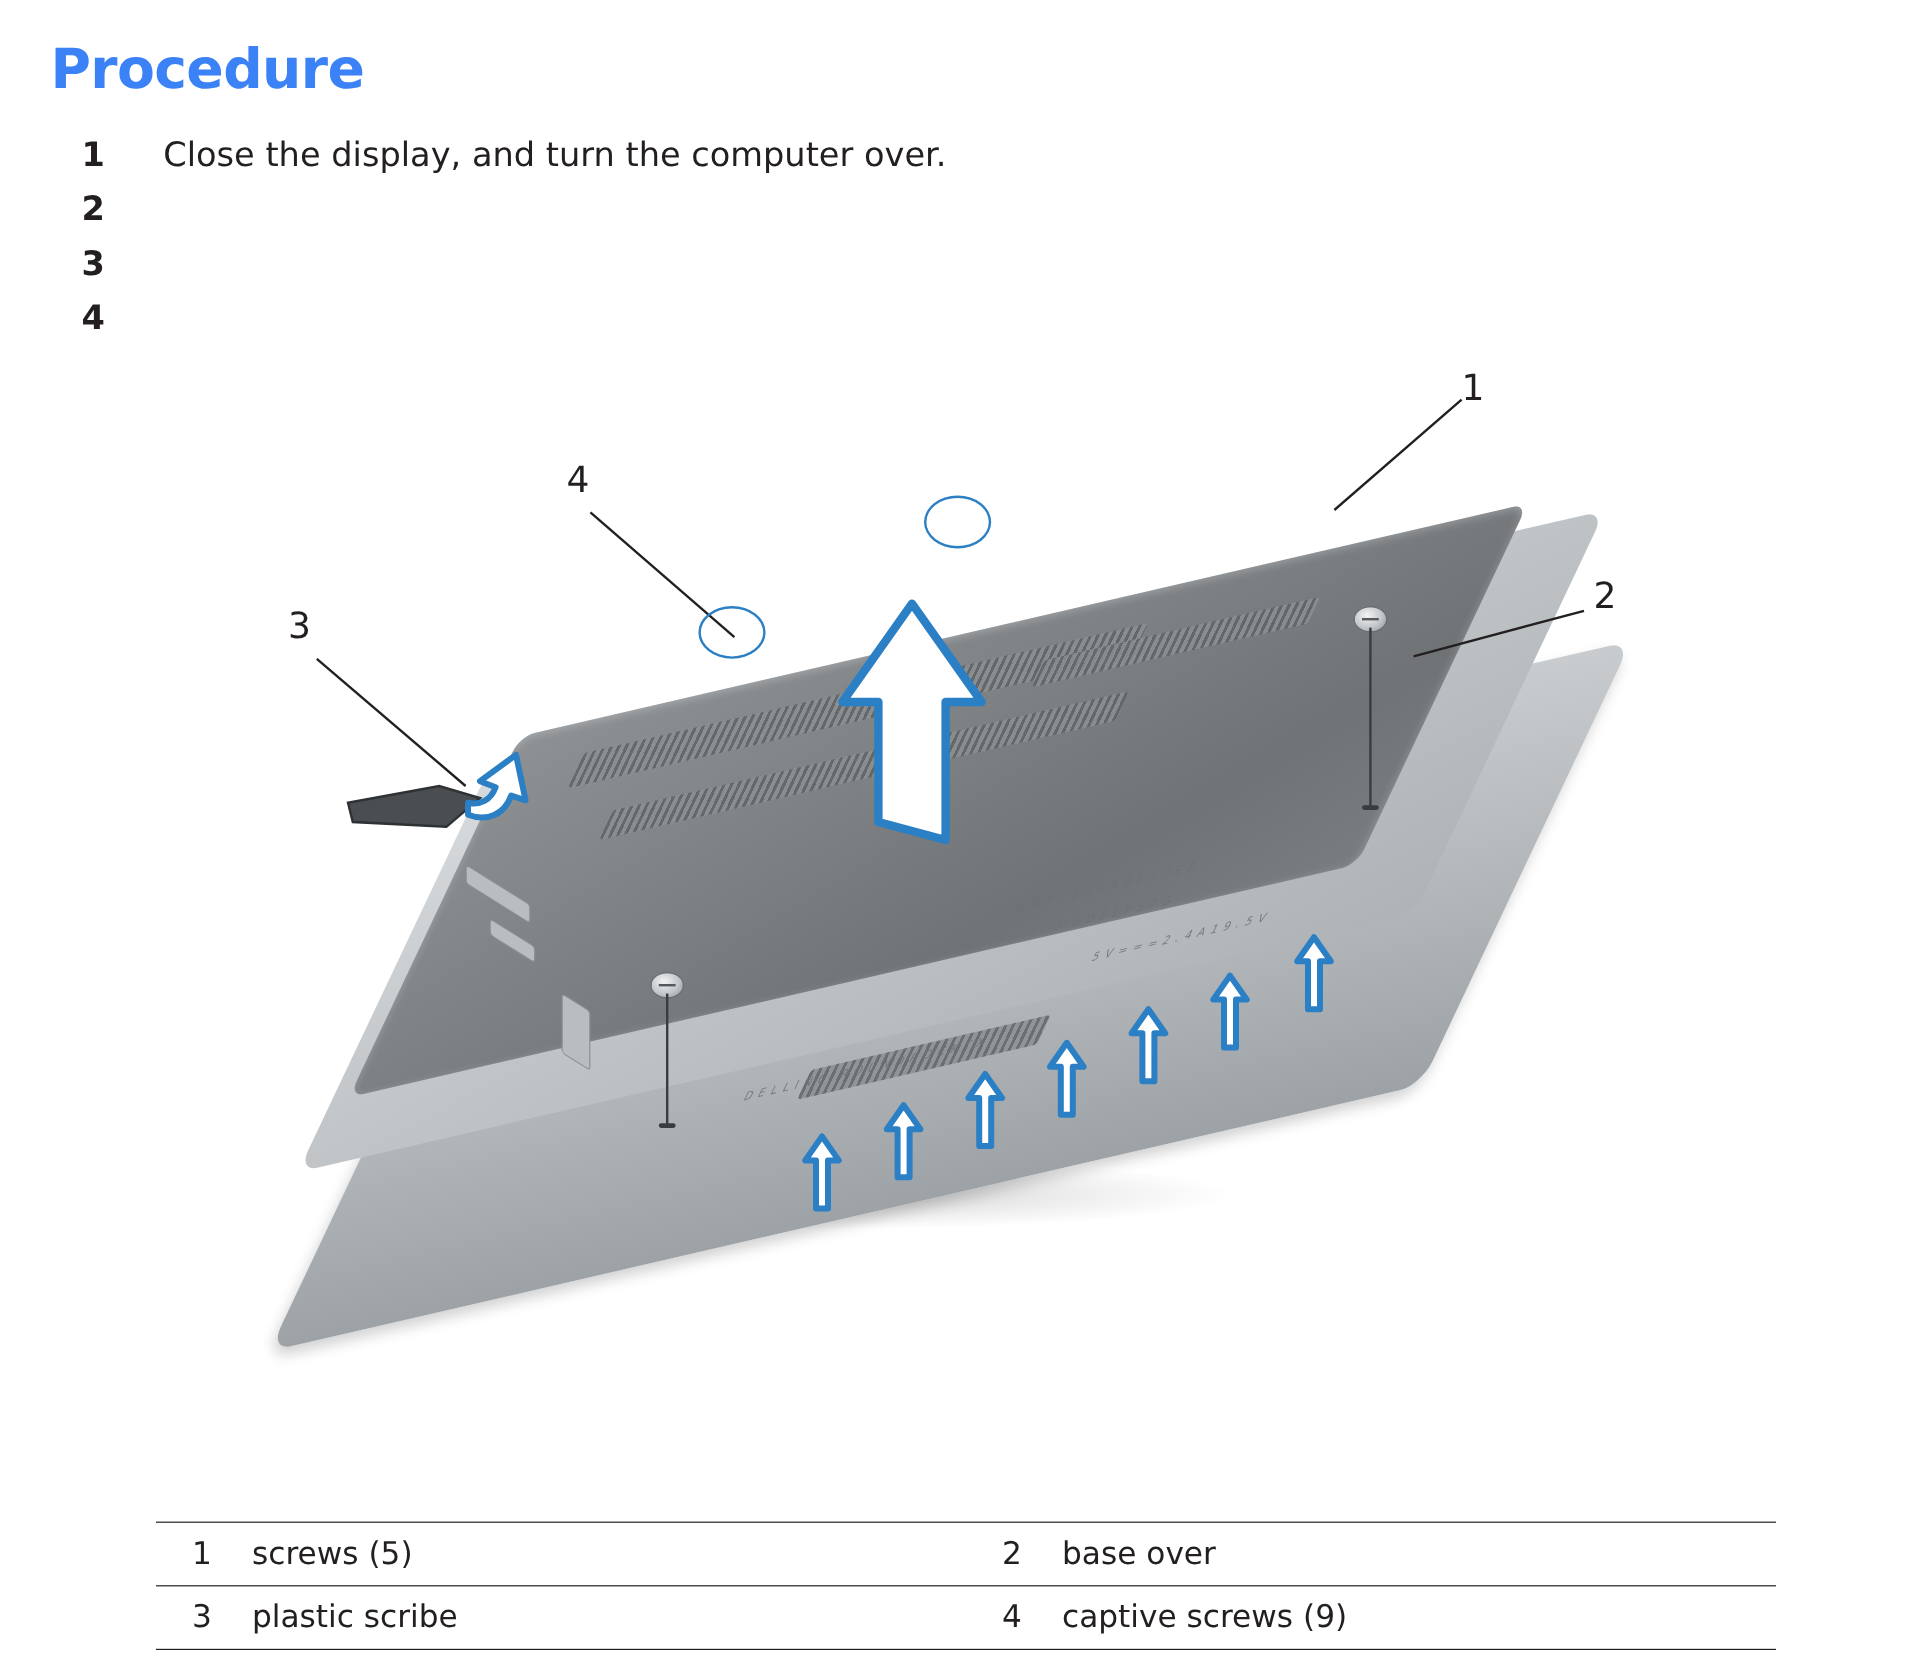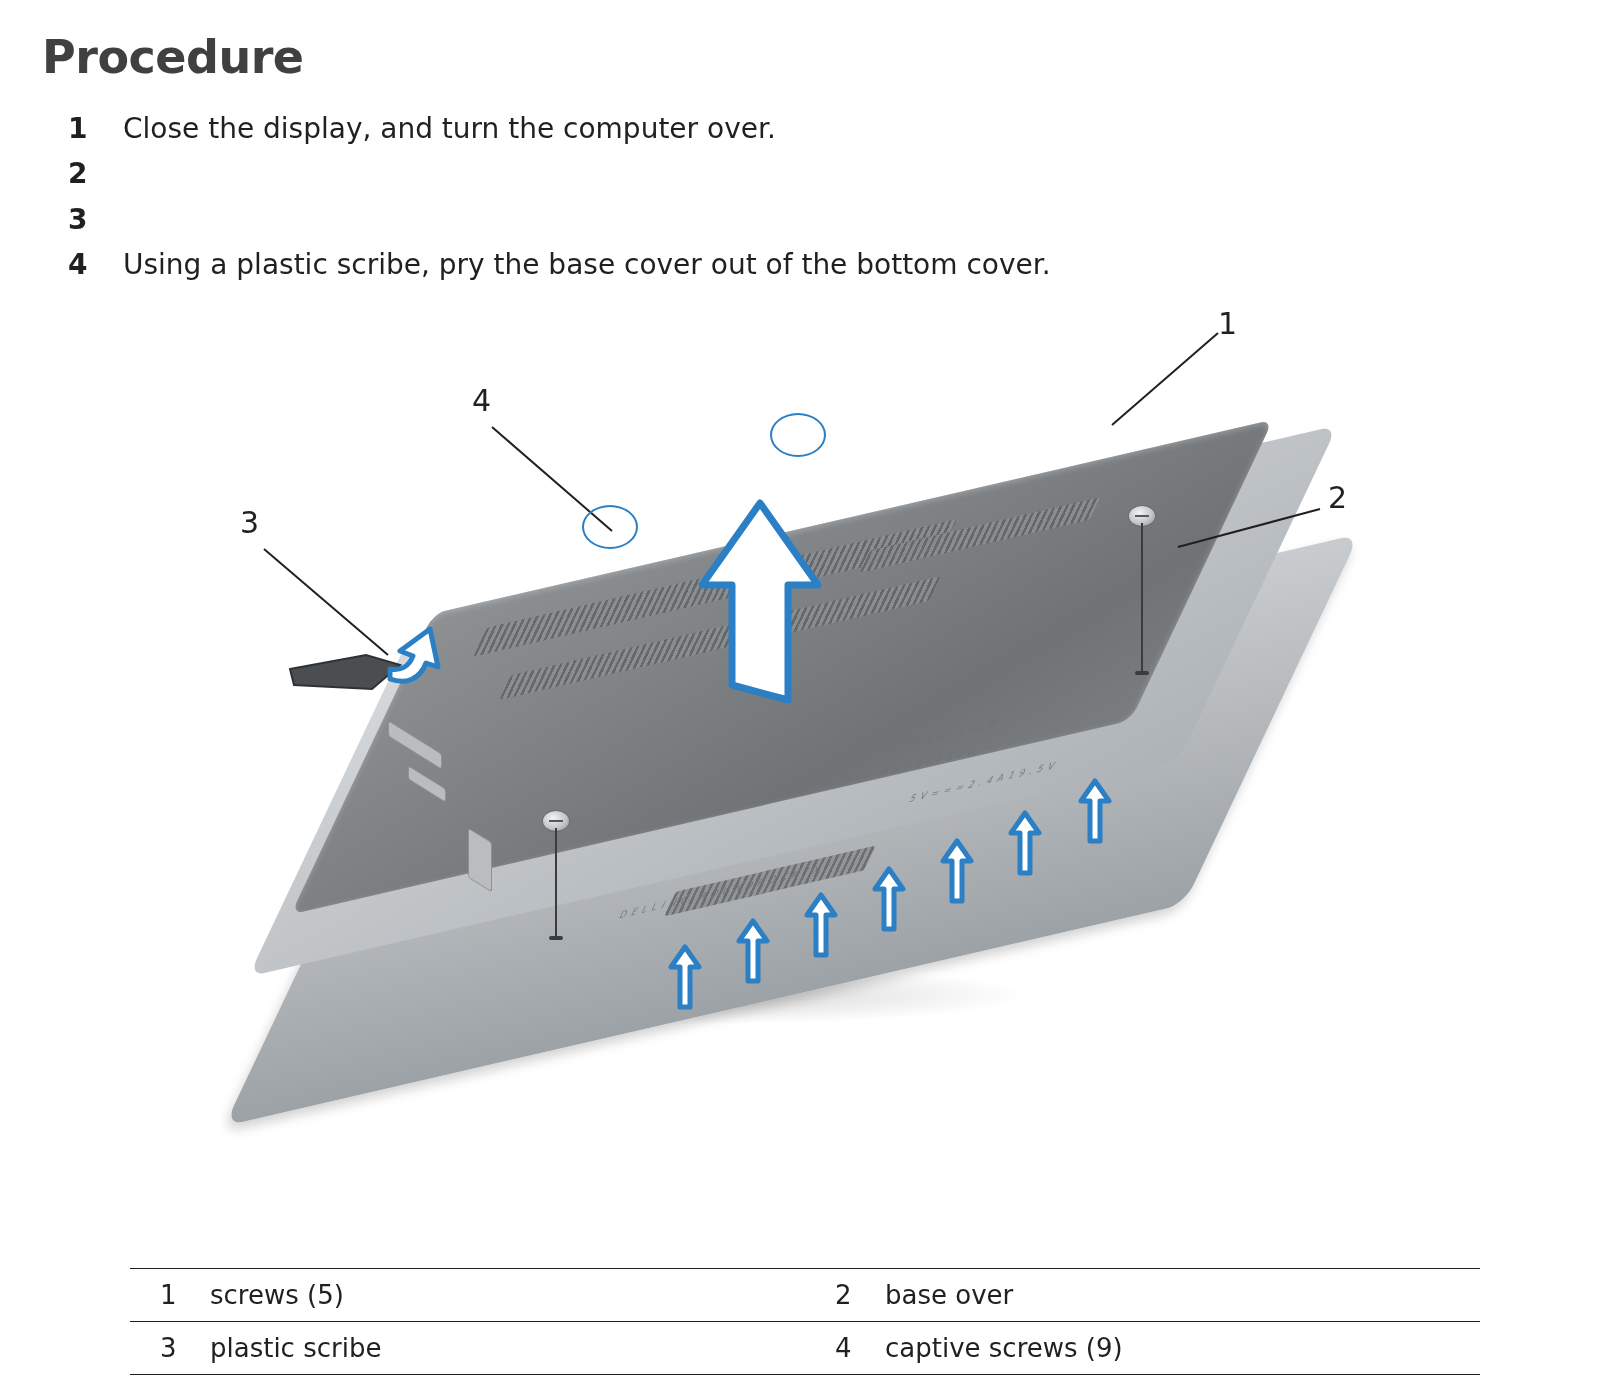--- a/index.html
+++ b/index.html
@@ -20,41 +20,41 @@
     width: 1600px;
     height: 1400px;
     box-sizing: border-box;
     padding: 0 40px;
   }
   .title {
     font-size: 46px;
     font-weight: bold;
     letter-spacing: -0.5px;
     margin: 30px 0 0 2px;
-    color: #404040;
+    color: #3b82f6;
   }
   .steps {
     margin-top: 22px;
     margin-left: 28px;
   }
   .step {
     display: flex;
     align-items: baseline;
     font-size: 28px;
     line-height: 1.62;
     color: #231f20;
   }
   .step-num {
     font-weight: bold;
     width: 28px;
     flex: 0 0 28px;
     text-align: left;
   }
   .step-text {
-    margin-left: 27px;
+    margin-left: 40px;
   }
 
   
   .figure {
     position: relative;
     width: 1520px;
     height: 840px;
     margin-top: 18px;
     margin-left: 0;
   }
@@ -213,21 +213,20 @@
       <span class="step-text">Close the display, and turn the computer over.</span>
     </div>
     <div class="step">
       <span class="step-num">2</span>
     </div>
     <div class="step">
       <span class="step-num">3</span>
     </div>
     <div class="step">
       <span class="step-num">4</span>
-      <span class="step-text">Using a plastic scribe, pry the base cover out of the bottom cover.</span>
     </div>
   </div>
 
   <div class="figure">
 
     <div class="laptop-wrap">
 
       <div class="lap-shadow"></div>
       <div class="lap-base"></div>
       <div class="lap-top"></div>

